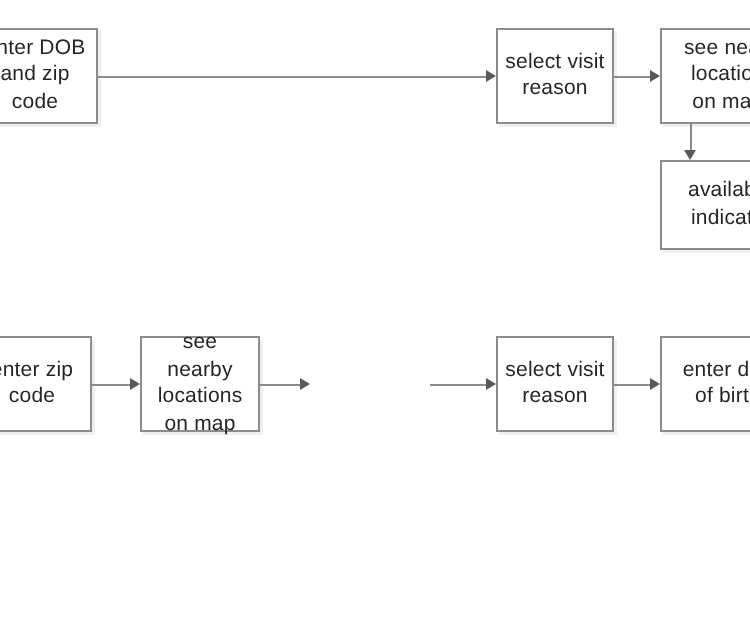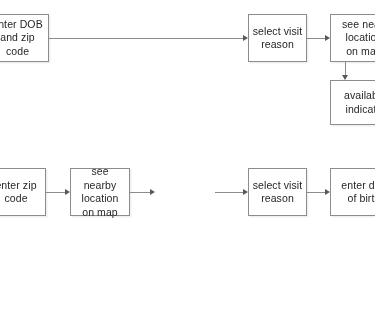--- a/index.html
+++ b/index.html
@@ -87,21 +87,21 @@
   <div class="node" style="left:330px; top:80px; width:62px; height:45px;">availab
 indicat</div>
 
   <div class="node" style="left:-14px; top:168px; width:60px; height:48px;">enter zip
 code</div>
 
   <div class="hline" style="left:46px; top:192px; width:19px;"></div>
   <div class="arrow-right" style="left:65px; top:188.8px;"></div>
 
   <div class="node" style="left:70px; top:168px; width:60px; height:48px;">see nearby
-location
+locations
 on map</div>
 
   <div class="hline" style="left:130px; top:192px; width:20px;"></div>
   <div class="arrow-right" style="left:150px; top:188.8px;"></div>
 
 
   <div class="hline" style="left:215px; top:192px; width:28px;"></div>
   <div class="arrow-right" style="left:243px; top:188.8px;"></div>
 
   <div class="node" style="left:248px; top:168px; width:59px; height:48px;">select visit

